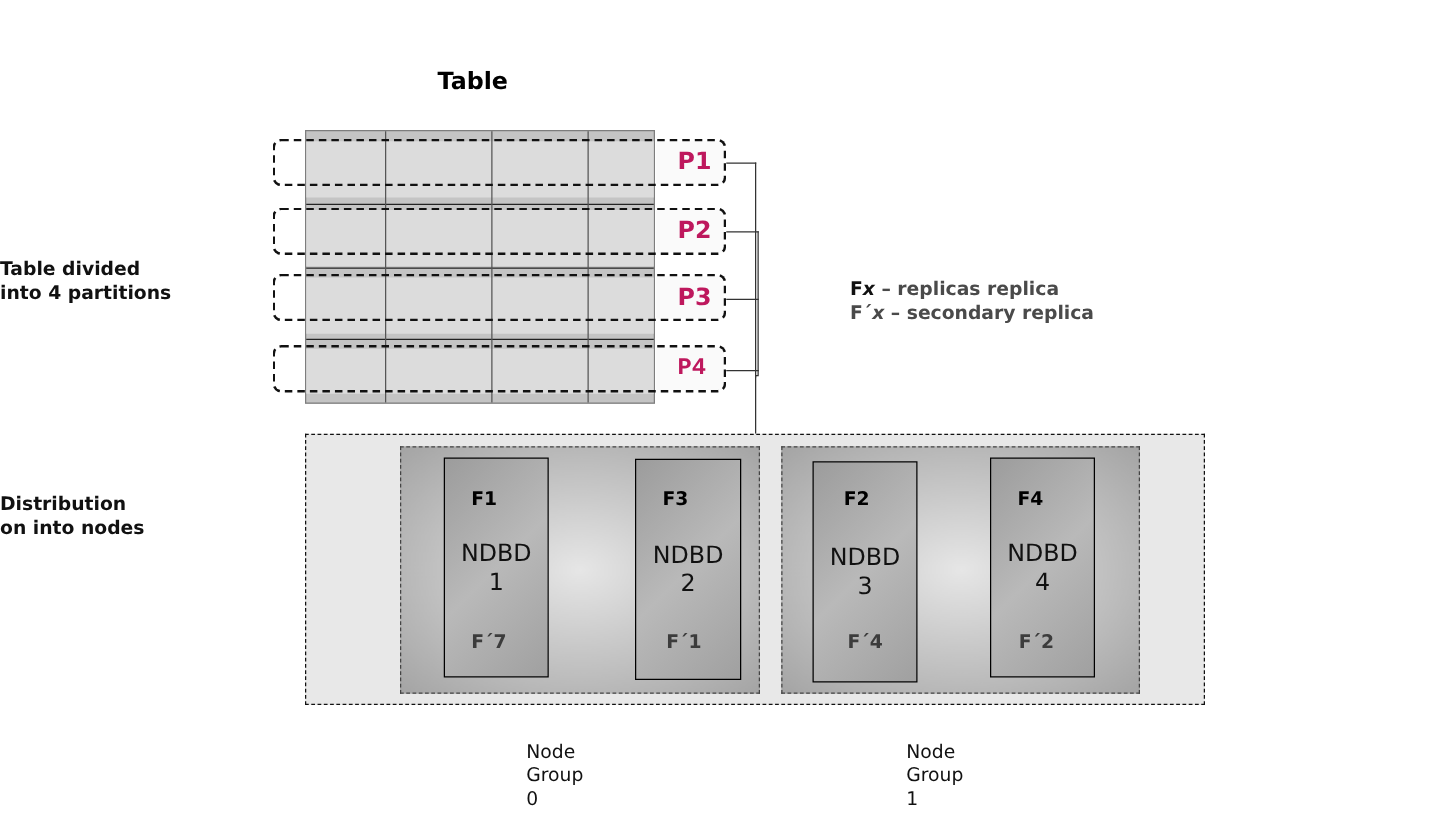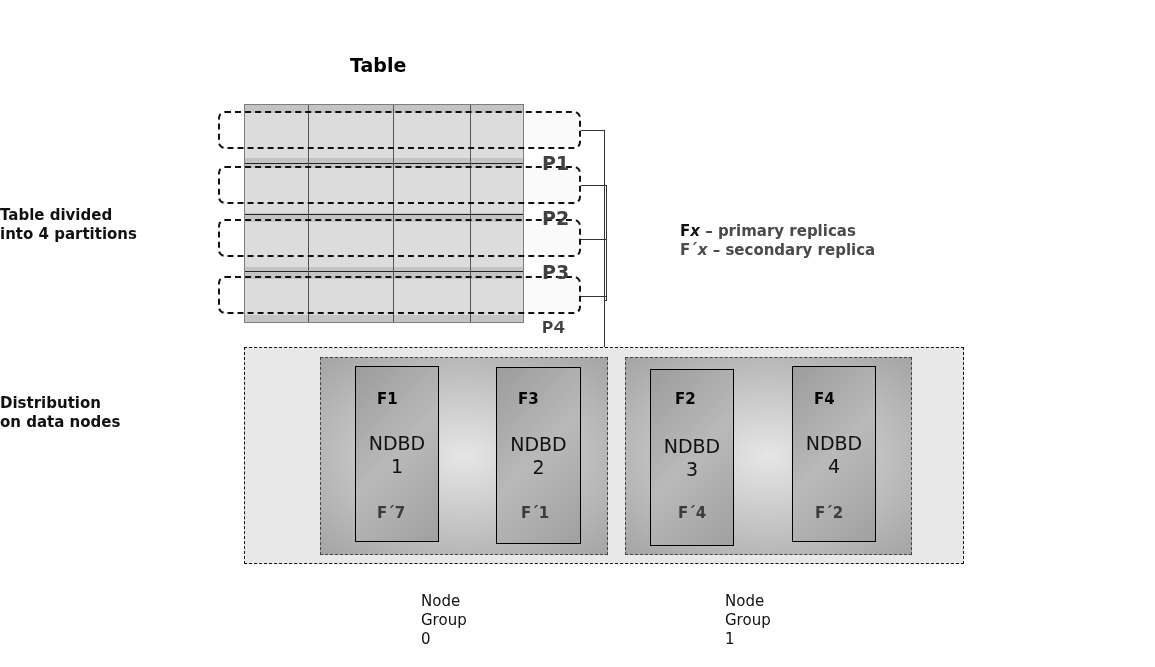--- a/index.html
+++ b/index.html
@@ -12,21 +12,21 @@
   
   .tbl { left:244px; top:104px; width:280px; height:219px; background:#c4c4c4;
          border:1px solid #7d7d7d; box-sizing:border-box; }
   .tbl-band { position:absolute; left:0; width:100%; background:#dcdcdc; }
   .tbl-hline { position:absolute; left:0; width:100%; height:1px; background:#222; }
   .tbl-vline { position:absolute; top:0; height:100%; width:1px; background:#555; }
 
   .part { border:2.5px dashed #111; border-radius:7px; box-sizing:border-box;
           width:363px; height:38px; left:218px; }
   .part-fill { position:absolute; left:525px; width:54px; height:34px; background:#fafafa; }
-  .plabel { font-size:19px; font-weight:bold; color:#404040; left:542px;margin-top:34px; }
+  .plabel { font-size:19px; font-weight:bold; color:#be185d; left:542px; }
 
   .wire { background:#333; position:absolute; }
 
   .note { font-size:15px; font-weight:bold; line-height:19px; color:#111; }
   .gray { color:#4a4a4a; }
 
   
   .dist { left:244px; top:347px; width:720px; height:217px; background:#e8e8e8;
           border:1px dashed #111; box-sizing:border-box; }
   .ng { top:357px; height:198px; border:1.5px dashed #444; box-sizing:border-box;
@@ -43,21 +43,21 @@
 <body>
 
 <div class="abs title">Table</div>
 
 <div class="abs lbl" style="left:0;top:206px;">
   <div>Table divided</div>
   <div>into 4 partitions</div>
 </div>
 <div class="abs lbl" style="left:0;top:394px;">
   <div>Distribution</div>
-  <div>on data nodes</div>
+  <div>on into nodes</div>
 </div>
 
 <div class="abs tbl">
   <div class="tbl-band" style="top:8px;height:45px;"></div>
   <div class="tbl-band" style="top:63px;height:45px;"></div>
   <div class="tbl-band" style="top:117px;height:45px;"></div>
   <div class="tbl-band" style="top:174px;height:36px;"></div>
   <div class="tbl-hline" style="top:58px;"></div>
   <div class="tbl-hline" style="top:109px;"></div>
   <div class="tbl-hline" style="top:166px;"></div>
@@ -87,21 +87,21 @@
 <div class="wire" style="left:606px;top:185px;width:1px;height:115px;"></div>
 <div class="wire" style="left:581px;top:239px;width:26px;height:1px;"></div>
 <div class="wire" style="left:581px;top:296px;width:26px;height:1px;"></div>
 <div class="wire" style="left:604px;top:300px;width:3px;height:1px;"></div>
 <div class="wire" style="left:604px;top:300px;width:1px;height:47px;"></div>
 
 <div class="abs note" style="left:680px;top:174px;">
 </div>
 <div class="abs note" style="left:680px;top:222px;">
   <div>
-    <span>F</span><i>x</i><span class="gray"> – primary replicas</span>
+    <span>F</span><i>x</i><span class="gray"> – replicas replica</span>
   </div>
   <div>
     <span class="gray">F´</span><i class="gray">x</i><span class="gray"> – secondary replica</span>
   </div>
 </div>
 
 <div class="abs dist"></div>
 
 <div class="abs ng" style="left:320px;width:288px;"></div>
 
@@ -109,21 +109,21 @@
 
 <div class="abs node" style="left:355px;top:366px;width:84px;height:176px;">
   <div class="fprim" style="left:21px;top:23px;">F1</div>
   <div class="nname" style="top:65px;">
     <div>NDBD</div>
     <div>1</div>
   </div>
   <div class="fsec" style="left:21px;top:137px;">F´7</div>
 </div>
 
-<div class="abs node" style="left:496px;top:367px;width:85px;height:177px;">
+<div class="abs node" style="left:508px;top:367px;width:85px;height:177px;">
   <div class="fprim" style="left:21px;top:22px;">F3</div>
   <div class="nname" style="top:65px;">
     <div>NDBD</div>
     <div>2</div>
   </div>
   <div class="fsec" style="left:24px;top:136px;">F´1</div>
 </div>
 
 <div class="abs node" style="left:650px;top:369px;width:84px;height:177px;">
   <div class="fprim" style="left:24px;top:20px;">F2</div>

